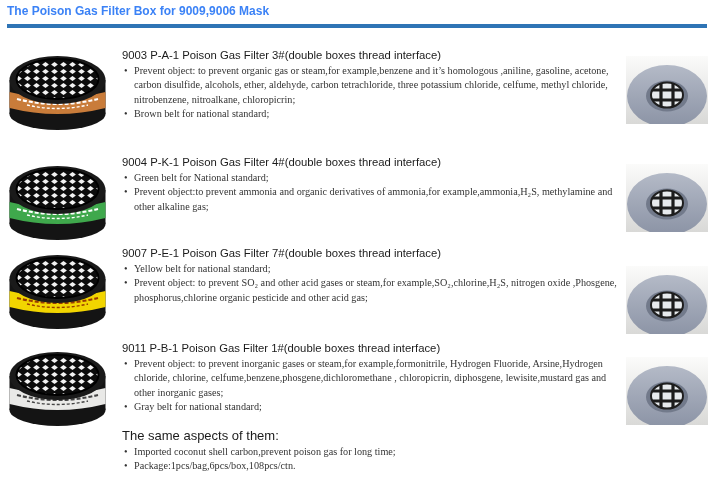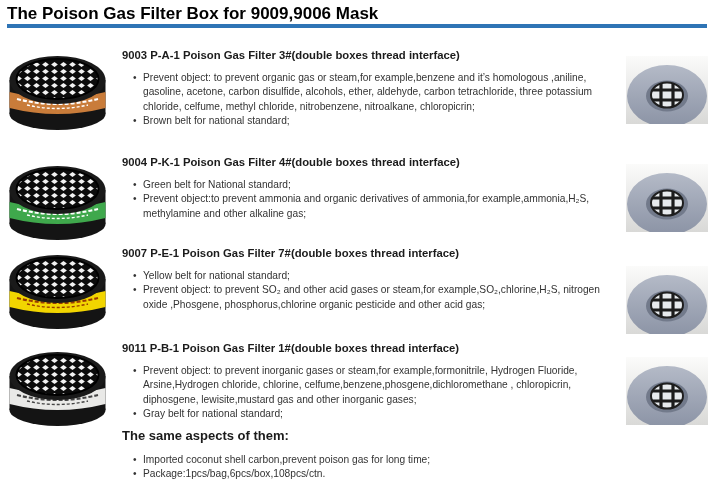--- a/index.html
+++ b/index.html
@@ -3,44 +3,44 @@
 <meta charset="utf-8">
 <style>
   html,body { margin:0; padding:0; }
   body {
     width:713px; height:494px; position:relative; overflow:hidden;
     background:#ffffff; color:#333333;
     font-family:"Liberation Sans", sans-serif;
   }
   .title {
     position:absolute; left:7px; top:4px;
-    font-size:17px; font-weight:bold; color:#000000;
+    font-size:12px; font-weight:bold; color:#3b82f6;
   }
   .rule {
     position:absolute; left:7px; top:24px; width:700px; height:4px;
     background:#2e74b5;
   }
   .row { position:absolute; left:0; width:713px; }
   .r0 { top:49px; }
   .r1 { top:156px; }
   .r2 { top:247px; }
   .r3 { top:342px; }
   .canister { position:absolute; left:5px; width:105px; height:82px; }
   .photo    { position:absolute; left:626px; width:82px; height:68px; }
   .r0 .canister { top:5px; }  .r0 .photo { top:7px; }
   .r1 .canister { top:8px; }  .r1 .photo { top:8px; }
   .r2 .canister { top:6px; }  .r2 .photo { top:19px; }
   .r3 .canister { top:8px; }  .r3 .photo { top:15px; }
   .ptext { position:absolute; left:122px; top:0; width:496px; }
   .phead {
-    margin:0 0 3px 0; font-size:11.3px; font-weight:bold; color:#1b1b1b;
+    margin:0 0 3px 0; font-size:11.3px; font-weight:normal; color:#1b1b1b;
   }
   .bullets {
-    margin:10px; padding:0; list-style:none;
-    font-size:10.2px; line-height:14.4px; color:#333333;
+    margin:1px; padding:0; list-style:none;
+    font-size:10.2px; line-height:14.4px; color:#333333;font-family:Liberation Serif, serif;
   }
   .bullets li { position:relative; padding-left:11px; margin:0; }
   .bullets li::before { content:"\2022"; position:absolute; left:1px; top:0; }
   .common { position:absolute; left:122px; top:428px; width:496px; }
   .common .phead { margin-bottom:2px; font-size:13px; }
   svg { display:block; }
 </style>
 </head>
 <body>
 

